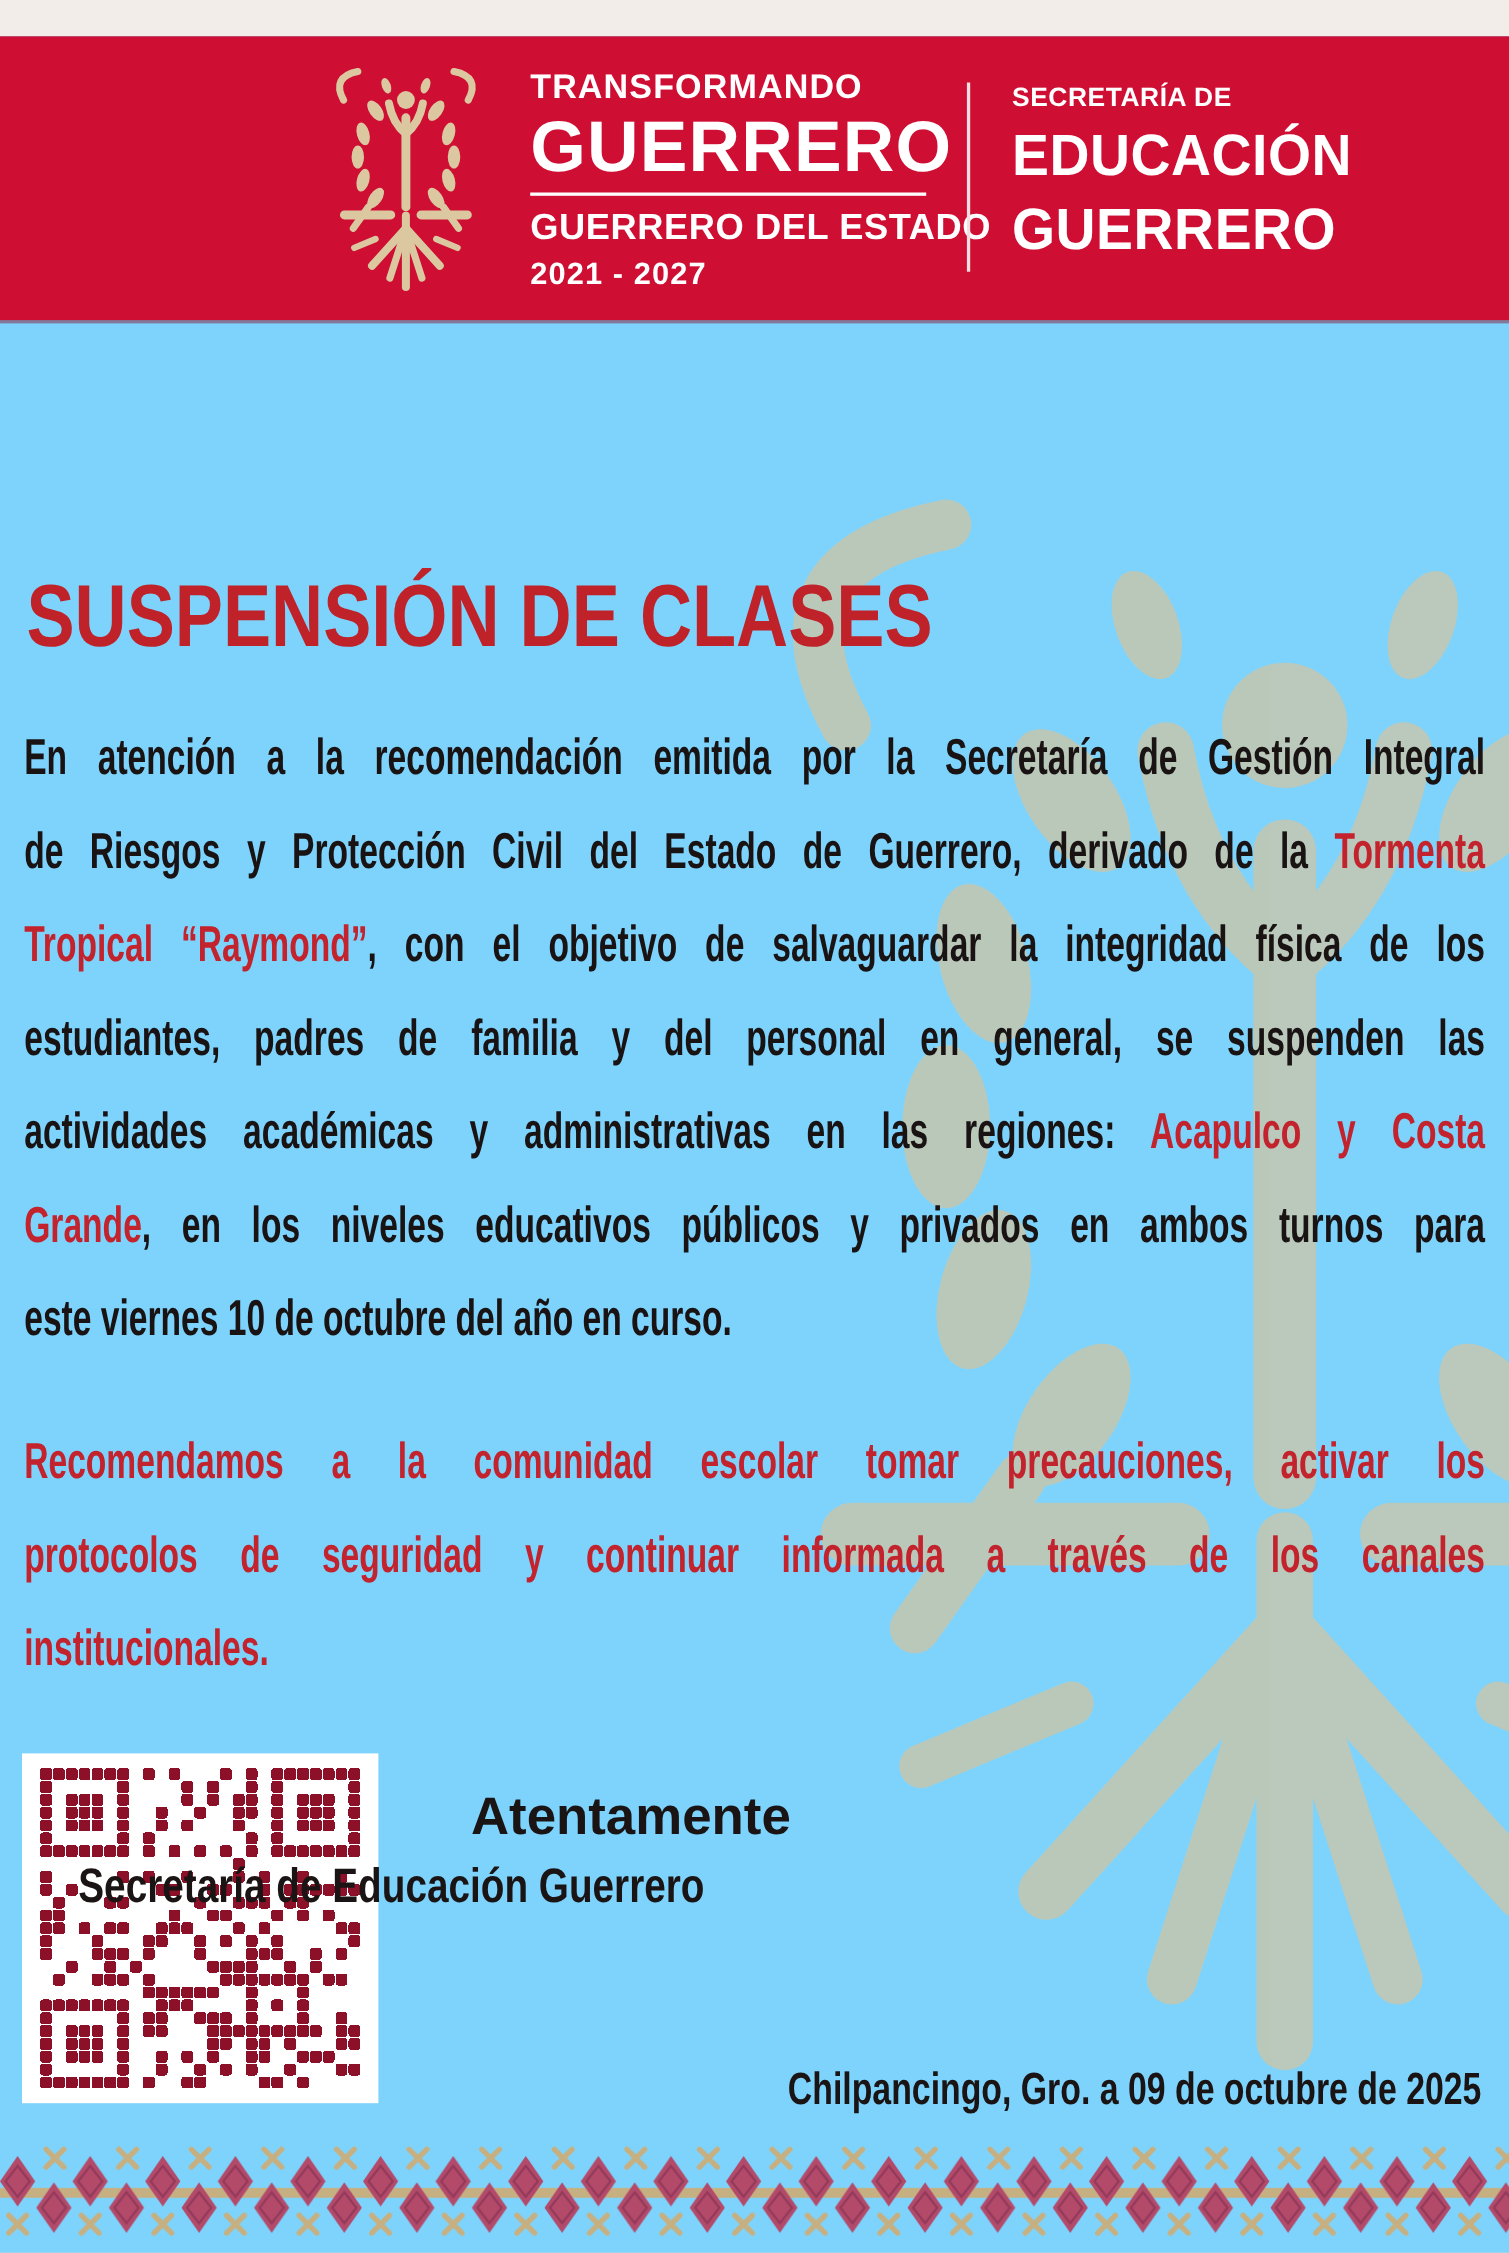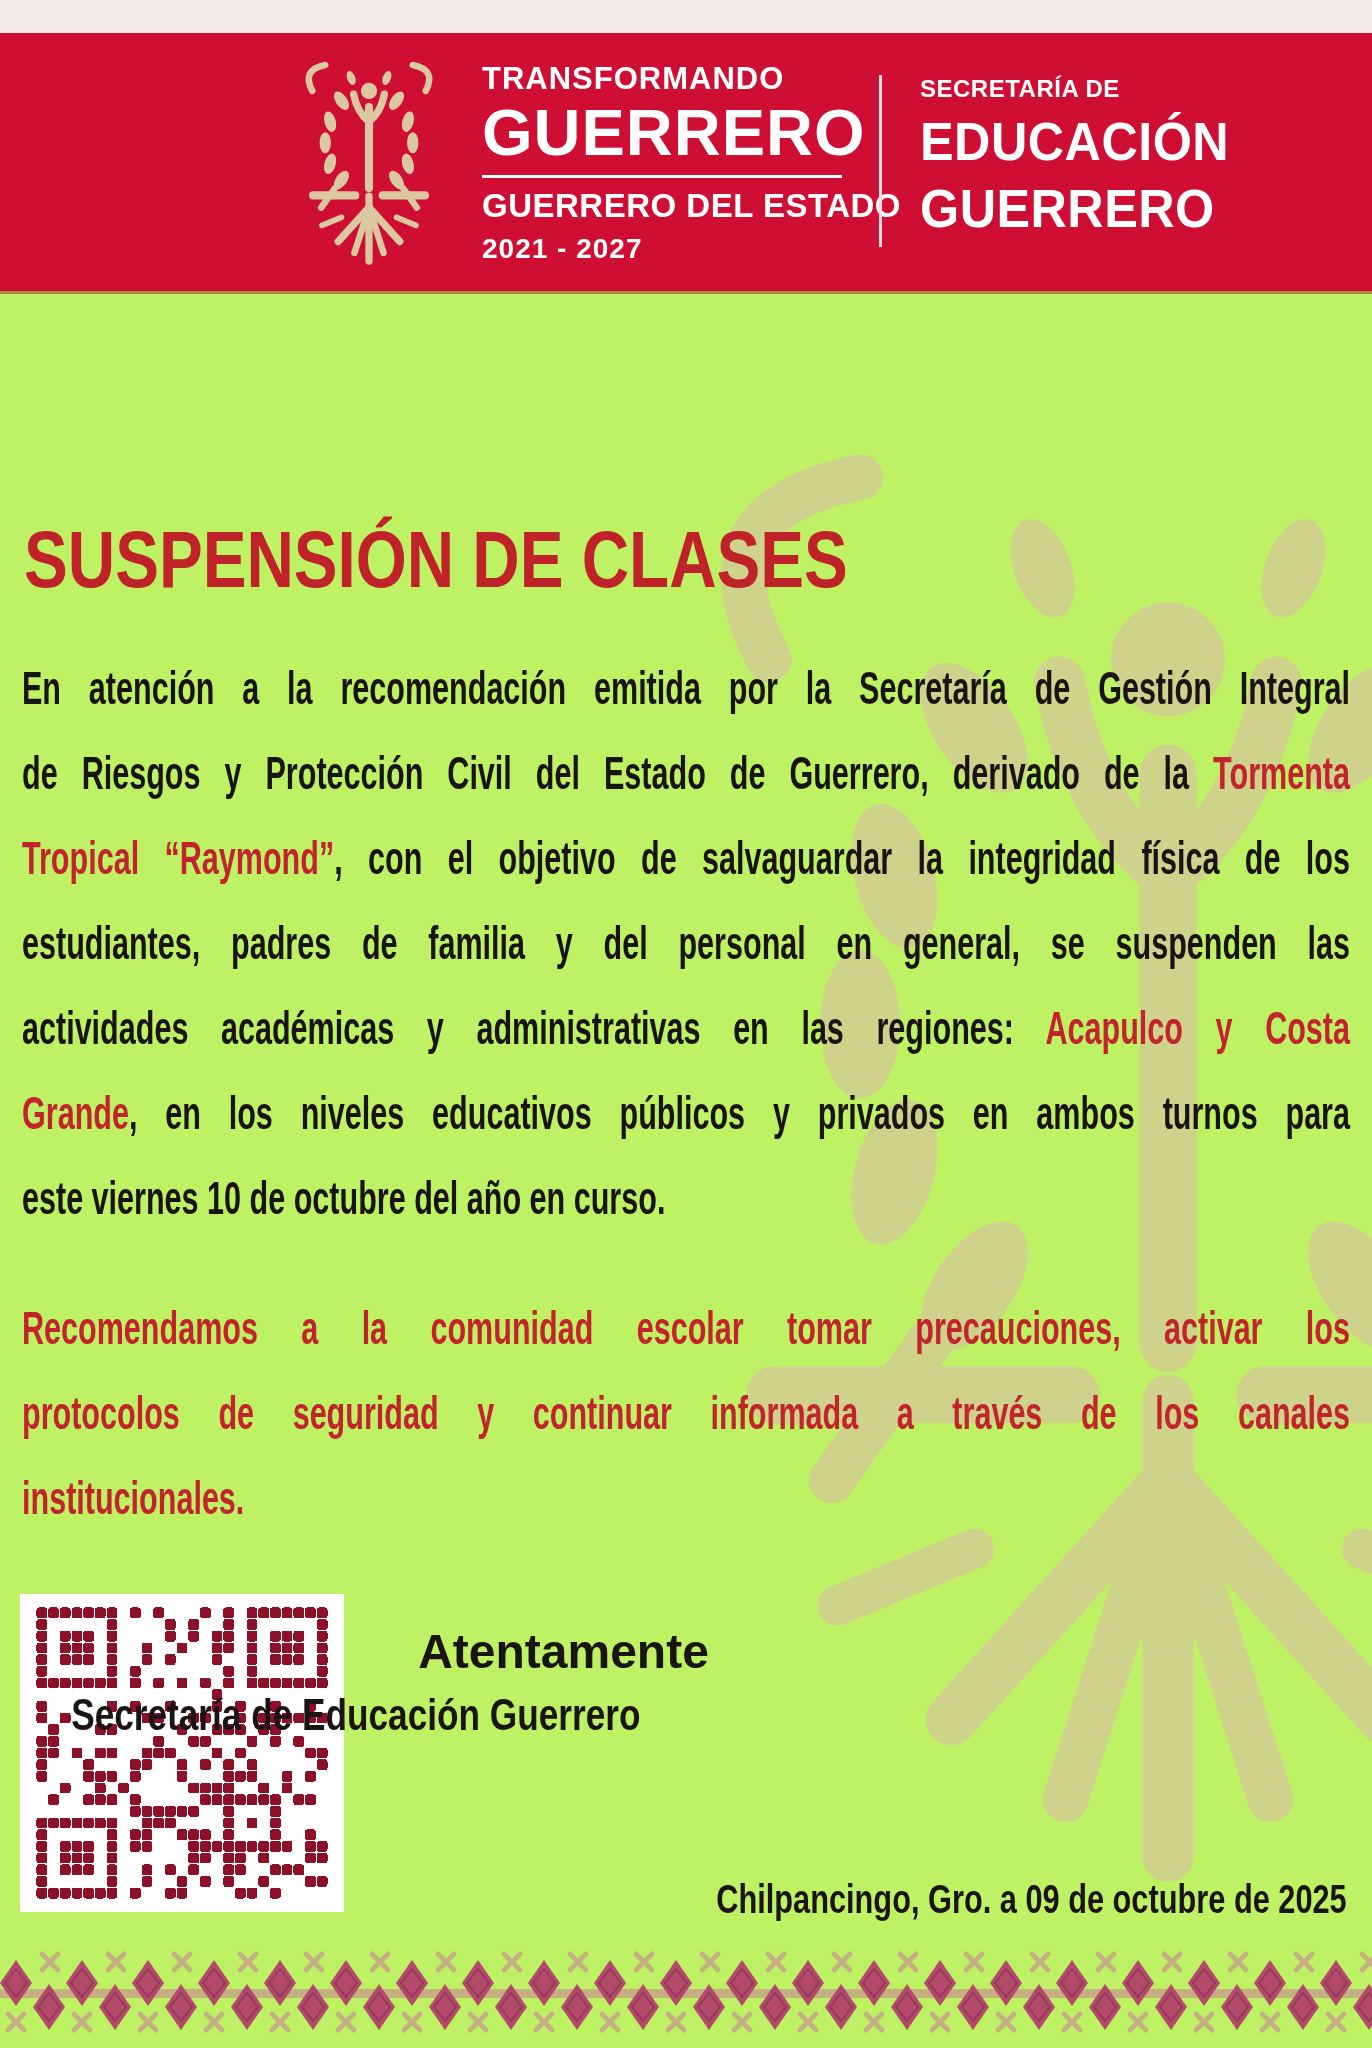--- a/index.html
+++ b/index.html
@@ -1,18 +1,18 @@
 <!DOCTYPE html>
 <html><head>
 <meta charset="utf-8">
 <style>
   html,body{margin:0;padding:0;background:#dcd4cf;}
   .page{
     position:relative;width:1372px;height:2048px;margin:0 auto;
-    background:#bef264;overflow:hidden;
+    background:#7dd3fc;overflow:hidden;
     font-family:"Liberation Sans","DejaVu Sans",sans-serif;
   }
   .top-strip{position:absolute;left:0;top:0;width:100%;height:33px;background:#f3ede9;}
   
   .band{
     position:absolute;left:0;top:33px;width:100%;height:258px;background:#ce0e33;
     box-shadow:0 3px 0 rgba(140,8,35,.45);
   }
   .logo-tree{position:absolute;left:288px;top:18px;width:162px;height:224px;color:#dbc8a1;}
   .brand{position:absolute;left:482px;top:28px;color:#ffffff;}
@@ -54,21 +54,21 @@
   .red{color:#c2232d;}
   
   .qr-box{
     position:absolute;left:20px;top:1594px;width:324px;height:318px;background:#ffffff;
     display:flex;align-items:center;justify-content:center;
   }
   .qr-box svg{width:292px;height:292px;}
   
   .salutation{
     position:absolute;left:0;top:1624px;width:1127px;text-align:center;
-    font-size:48px;font-weight:bold;color:#1b1414;
+    font-size:48px;font-weight:bold;color:#1b1414;padding-left:10px;
   }
   .org-line{
     position:absolute;left:0;top:1690px;width:1372px;text-align:left;
     font-size:44px;font-weight:bold;color:#1b1414;
   }
   .org-line>span{display:inline-block;transform:scaleX(.8);transform-origin:center;}
   .dateline{
     position:absolute;right:25px;top:1876px;width:1200px;text-align:right;
     font-size:41px;font-weight:bold;color:#1b1414;
   }

